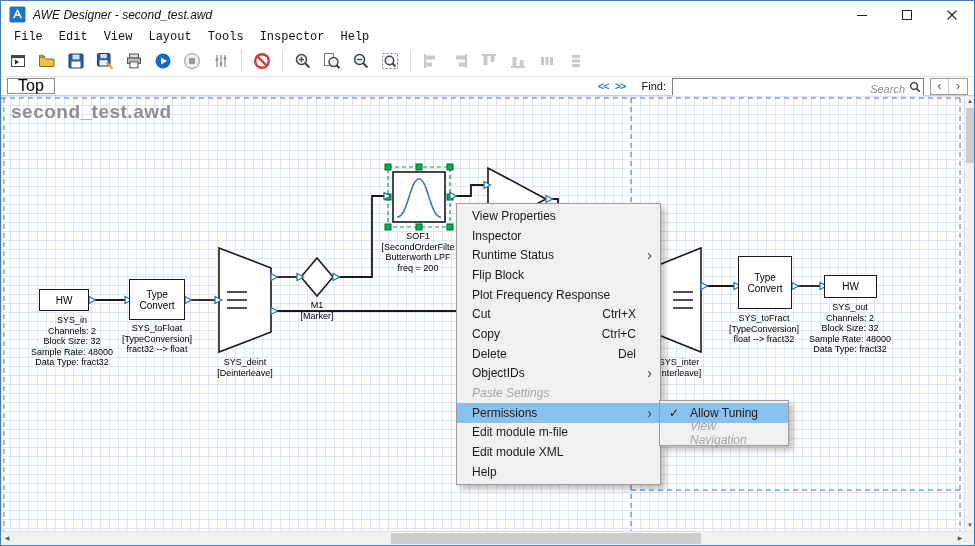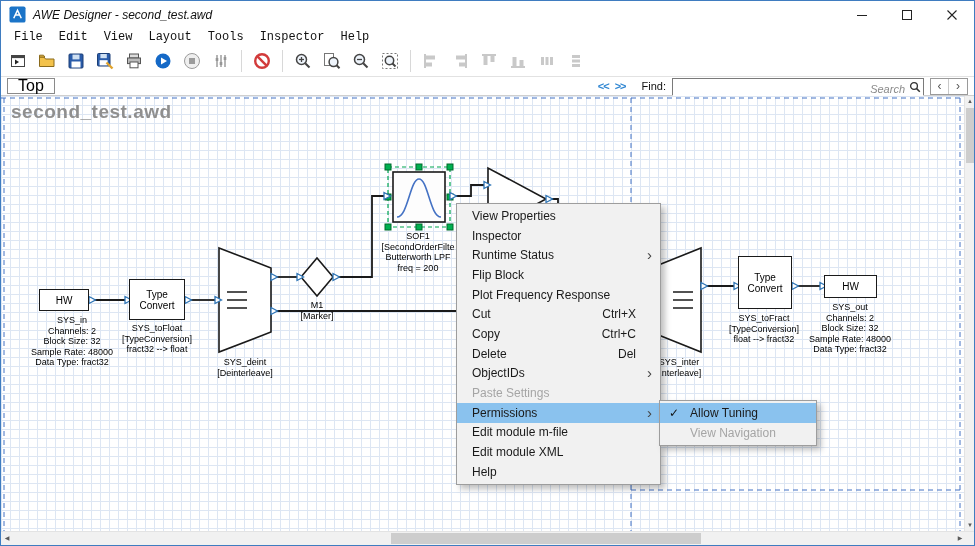--- a/index.html
+++ b/index.html
@@ -59,24 +59,24 @@
   .cap { position: absolute; transform: translateX(-50%); font-size: 9px; line-height: 10.5px; text-align: center; white-space: pre; color: #000; }
 
   
   .ctx-menu {
     position: absolute; width: 205px; background: #f1f1f1;
     border: 1px solid #9d9d9d; box-shadow: 4px 4px 6px rgba(0,0,0,0.25);
     padding: 2px 0; z-index: 20; font-size: 12px; color: #1a1a1a;
   }
   .mi { position: relative; height: 19.7px; display: flex; align-items: center; padding: 0 24px 0 15px; }
   .mi .shortcut { margin-left: auto; color: #1a1a1a; }
-  .mi.disabled, .mi.disabled .shortcut { color: #a5a5a5; }
+  .mi.disabled, .mi.disabled .shortcut { color: #a5a5a5; font-style: italic; }
   .mi.hl { background: #8ac2ee; }
   .mi.has-sub::after { content: "›"; position: absolute; right: 8px; top: 50%; transform: translateY(-54%); font-size: 15px; line-height: 1; color: #444; }
-  .submenu { width: 158px; }
+  .submenu { width: 130px; }
   .submenu .mi { padding-left: 30px; height: 20px; }
   .check { position: absolute; left: 9px; width: 16px; }
   .check.on::before { content: "✓"; font-size: 12px; color: #111; }
 
   
   .vscroll { position: absolute; right: 0; top: 0; width: 10px; height: 435px; background: #f1f1f1; border-left: 1px solid #e3e3e3; }
   .vscroll .arrow { position: absolute; left: 0; width: 10px; height: 11px; font-size: 6px; color: #5a5a5a; text-align: center; line-height: 11px; }
   .vscroll .arrow.up { top: 0; }
   .vscroll .arrow.down { bottom: 0; }
   .vscroll .thumb { position: absolute; left: 1px; top: 12px; width: 8px; height: 55px; background: #cdcdcd; }

